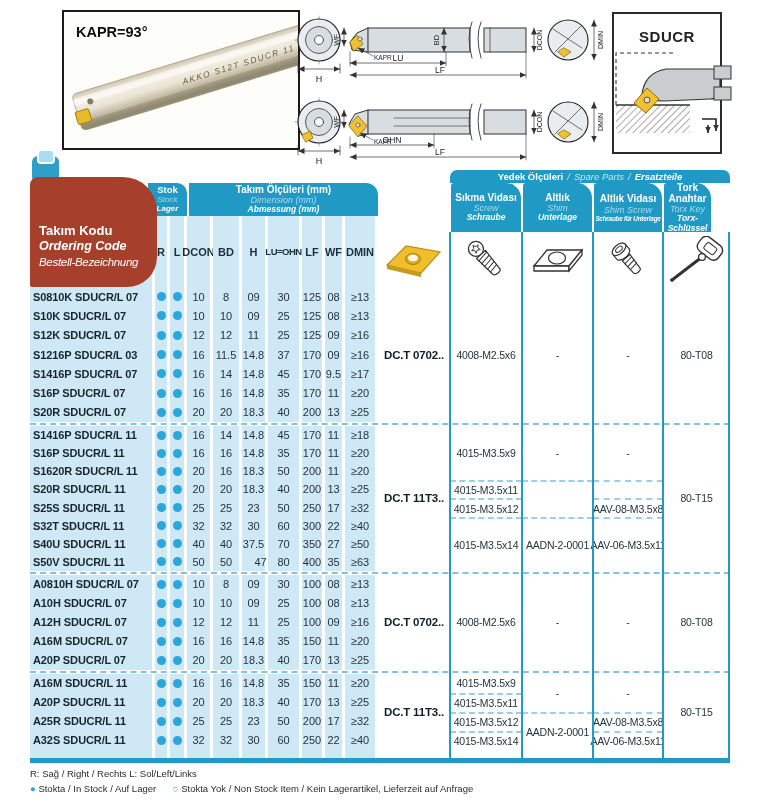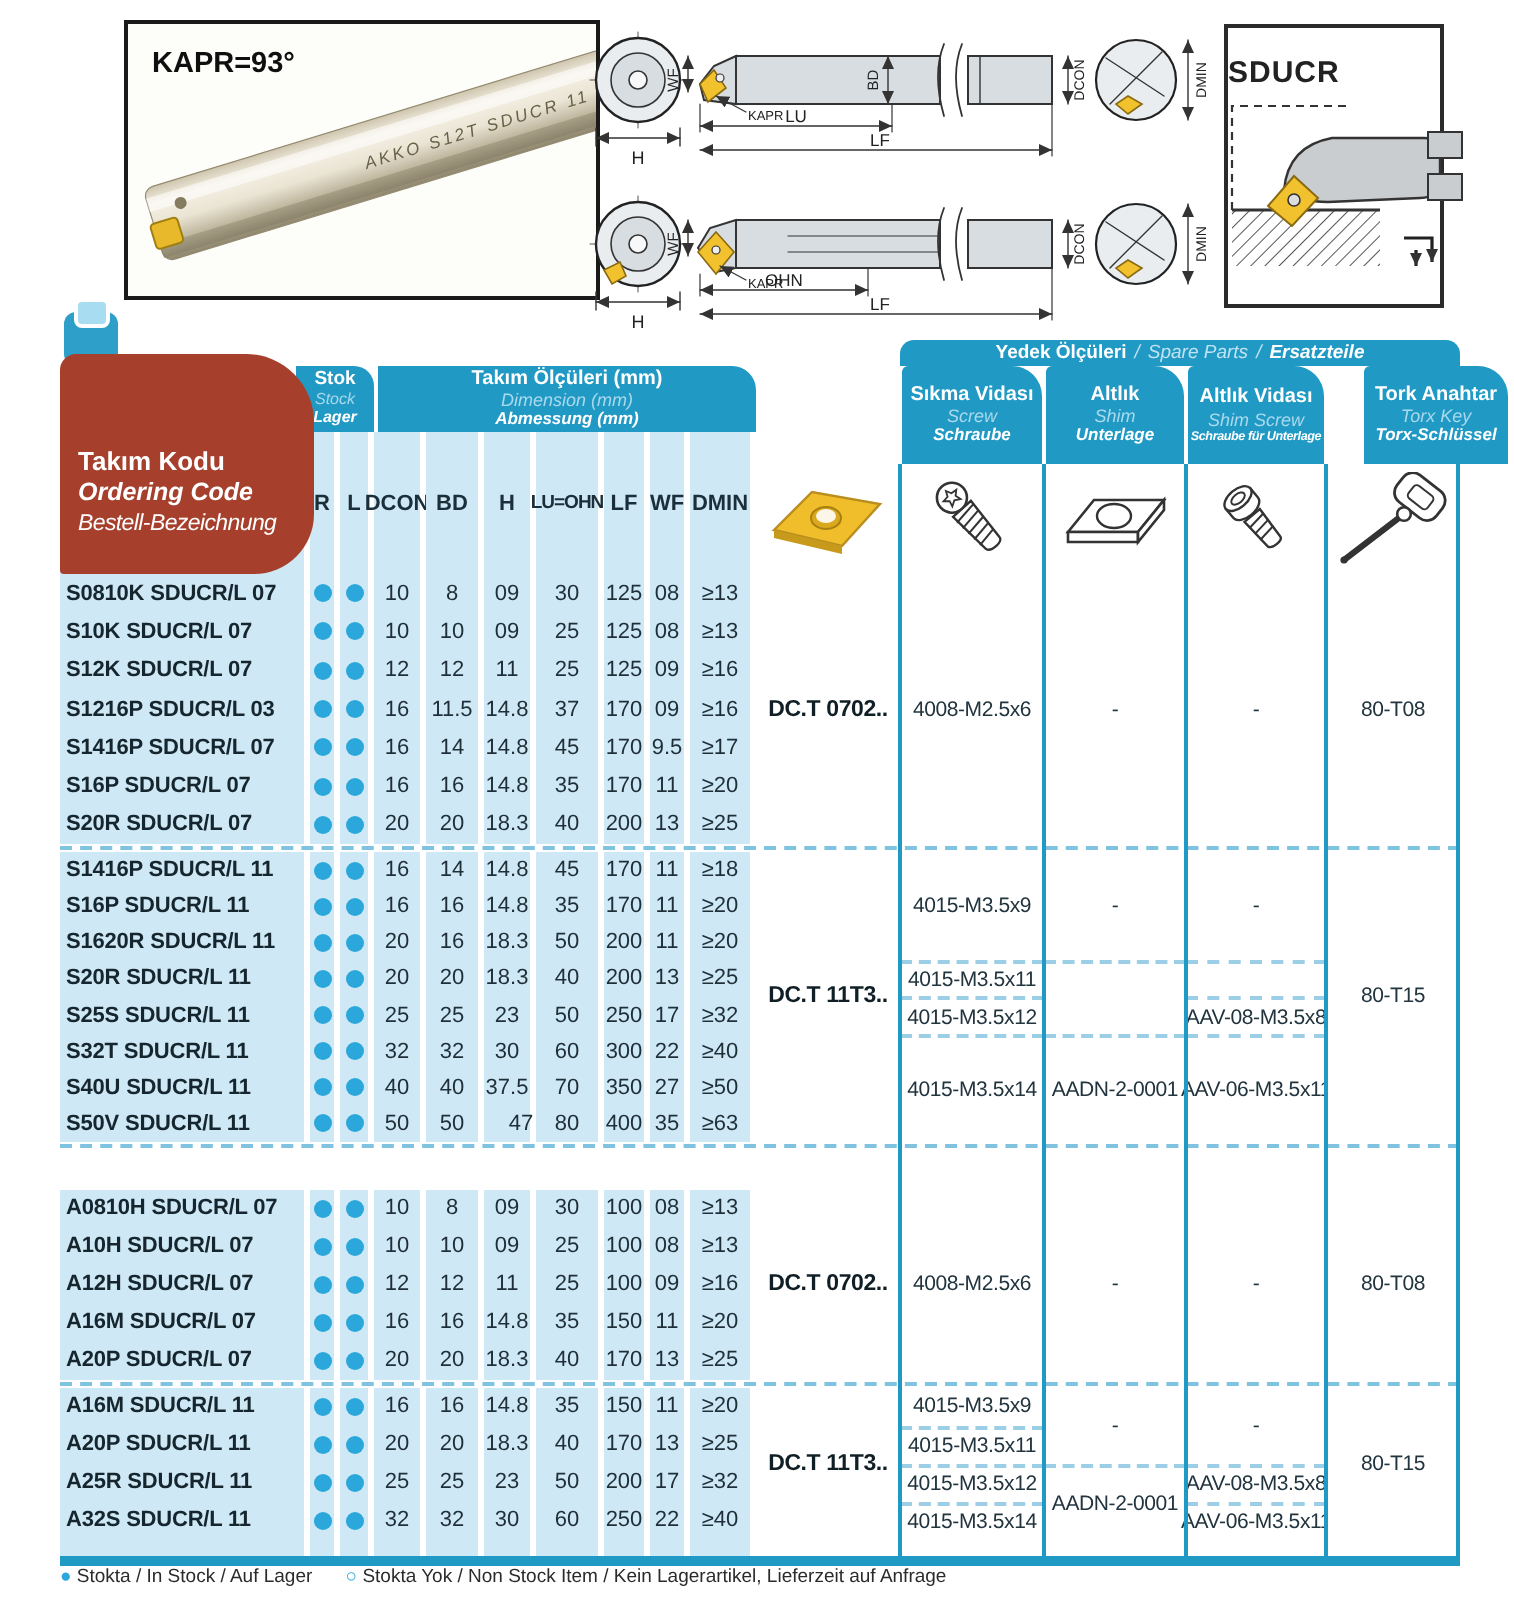--- a/index.html
+++ b/index.html
@@ -9,39 +9,39 @@
   svg text{font-family:"Liberation Sans","DejaVu Sans",sans-serif}
 
   
   .photo-box{position:absolute;left:62px;top:10px;width:238px;height:140px;border:2px solid #1a1a1a;background:#fdfdfa;overflow:hidden}
   .kapr{position:absolute;left:12px;top:12px;font-size:14.5px;font-weight:bold;color:#0f0f0f;z-index:2}
 
   
   .diag{position:absolute;left:294px;top:0;width:322px;height:166px}
 
   
-  .sducr-box{position:absolute;left:612px;top:12px;width:110px;height:142px;border:2px solid #2b2b2b;background:#fff;}
+  .sducr-box{position:absolute;left:612px;top:12px;width:110px;height:142px;border:2px solid #2b2b2b;background:#fff;text-align:center}
   .sducr-title{font-size:15px;font-weight:bold;letter-spacing:.5px;color:#222;margin-top:14px}
 
   
   .catalog{position:absolute;left:30px;top:168px;width:700px;height:604px}
   .band{position:absolute;left:420px;top:2px;width:280px;height:13px;background:#2099C4;border-radius:7px 7px 0 0;
         color:#fff;font-size:9.5px;display:flex;align-items:center;justify-content:center;gap:4px;z-index:2;white-space:nowrap}
   .band .tr{font-weight:bold}
   .band .en{color:#BFE3F2;font-style:italic}
   .band .de{font-style:italic;font-weight:bold}
   .hc{position:absolute;background:#2099C4;color:#fff;text-align:center;z-index:2;
       display:flex;flex-direction:column;justify-content:center;line-height:1.12;overflow:hidden}
   .hc.stok{left:118px;top:15px;width:39px;height:33px;border-radius:0 10px 0 0}
   .hc.olcu{left:159px;top:15px;width:189px;height:33px;border-radius:0 12px 0 0}
   .hc.kesici{left:348px;top:15px;width:71px;height:49px;border-radius:3px 15px 0 0}
   .hc.sikma{left:421px;top:15px;width:70px;height:49px;border-radius:3px 15px 0 0}
   .hc.altlik{left:493px;top:15px;width:69px;height:49px;border-radius:3px 15px 0 0}
   .hc.altlikv{left:564px;top:15px;width:68px;height:49px;border-radius:3px 15px 0 0}
-  .hc.tork{left:652px;top:15px;width:72px;height:49px;border-radius:3px 15px 0 0}
+  .hc.tork{left:634px;top:15px;width:47px;height:49px;border-radius:3px 15px 0 0}
   .h-tr{font-weight:bold;font-size:10px}
   .h-en{font-style:italic;font-size:9px;color:#A9D9EC}
   .h-de{font-style:italic;font-weight:bold;font-size:8.5px}
   .hc.stok .h-tr{font-size:9.5px}
   .hc.stok .h-en,.hc.stok .h-de{font-size:8px}
   .hc.kesici .h-de{font-size:7px;letter-spacing:-.2px}
   .hc.altlikv .h-de{font-size:6.3px;letter-spacing:-.2px}
 
   .brown{position:absolute;left:0;top:9px;width:127px;height:110px;background:#A6402D;border-radius:8px 34px 30px 2px;
          z-index:3;color:#fff;display:flex;flex-direction:column;justify-content:center;padding:28px 0 0 9px;line-height:1.25}
@@ -580,21 +580,21 @@
             <div class="rc" style="grid-area: 1 / 13 / span 3;">-</div>
             <div class="rc dash" style="grid-area: 4 / 13 / span 2;"></div>
             <div class="rc dash" style="grid-area: 6 / 13 / span 3;">AADN-2-0001</div>
             <div class="rc" style="grid-area: 1 / 14 / span 3;">-</div>
             <div class="rc dash" style="grid-area: 4 / 14 / span 1;"></div>
             <div class="rc dash" style="grid-area: 5 / 14 / span 1;">AAV-08-M3.5x8</div>
             <div class="rc dash" style="grid-area: 6 / 14 / span 3;">AAV-06-M3.5x11</div>
             <div class="rc" style="grid-area: 1 / 15 / span 8;">80-T15</div>
           </div>
           <div class="group-sep"></div>
-          <div class="grid" style="grid-auto-rows: 19px; margin-top: 20px;">
+          <div class="grid" style="grid-auto-rows: 19px;">
             <div class="lb name" style="grid-area: 1 / 1;">A0810H SDUCR/L 07</div>
             <div class="lb" style="grid-area: 1 / 2;">
               <div class="dot"></div>
             </div>
             <div class="lb" style="grid-area: 1 / 3;">
               <div class="dot"></div>
             </div>
             <div class="lb num" style="grid-area: 1 / 4;">10</div>
             <div class="lb num" style="grid-area: 1 / 5;">8</div>
             <div class="lb num" style="grid-area: 1 / 6;">09</div>

